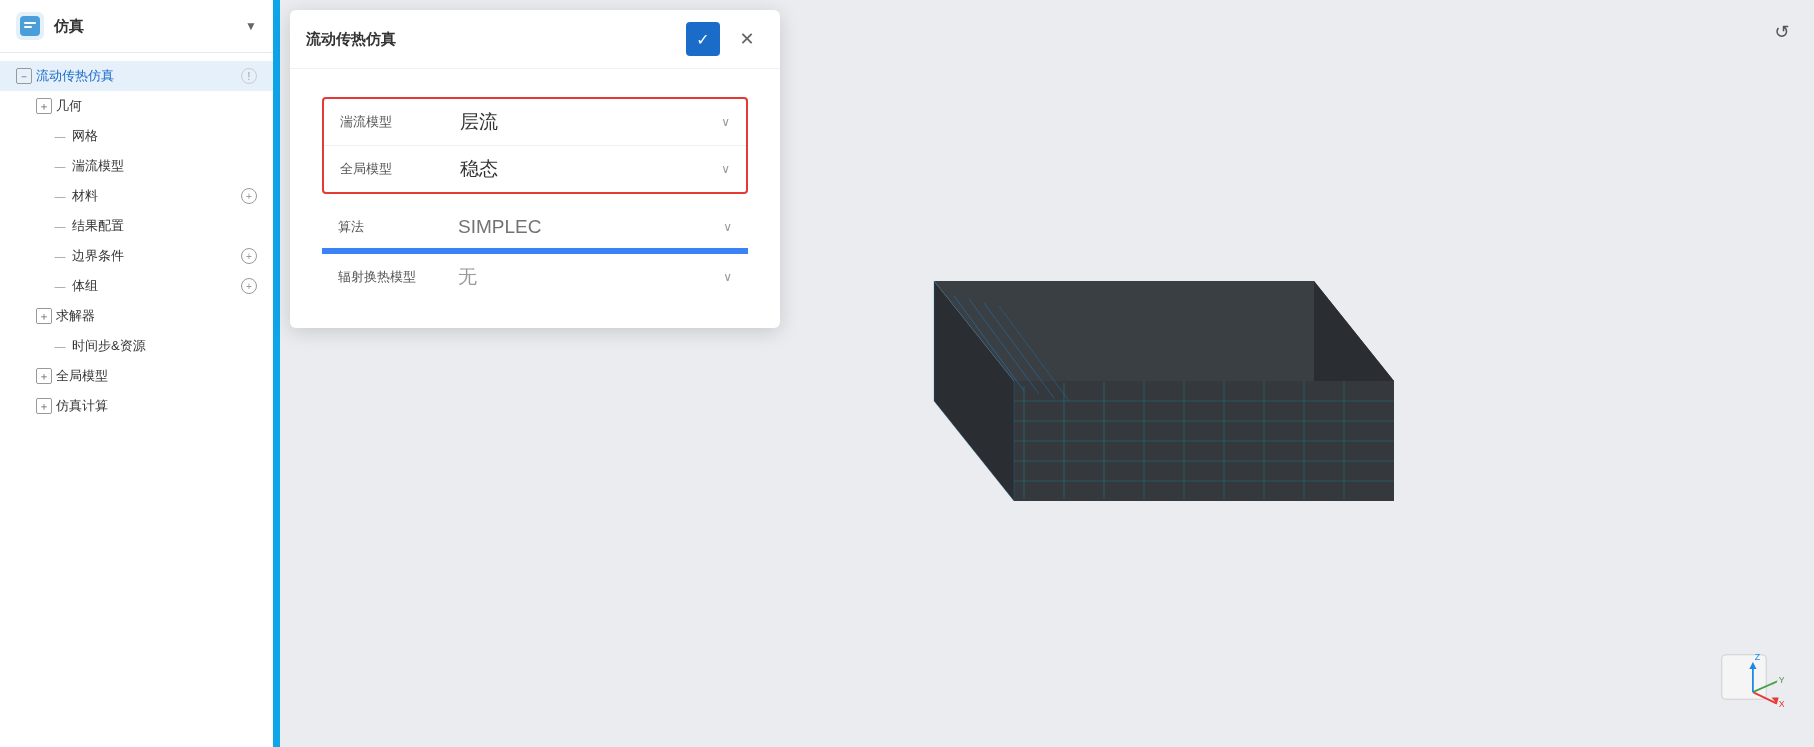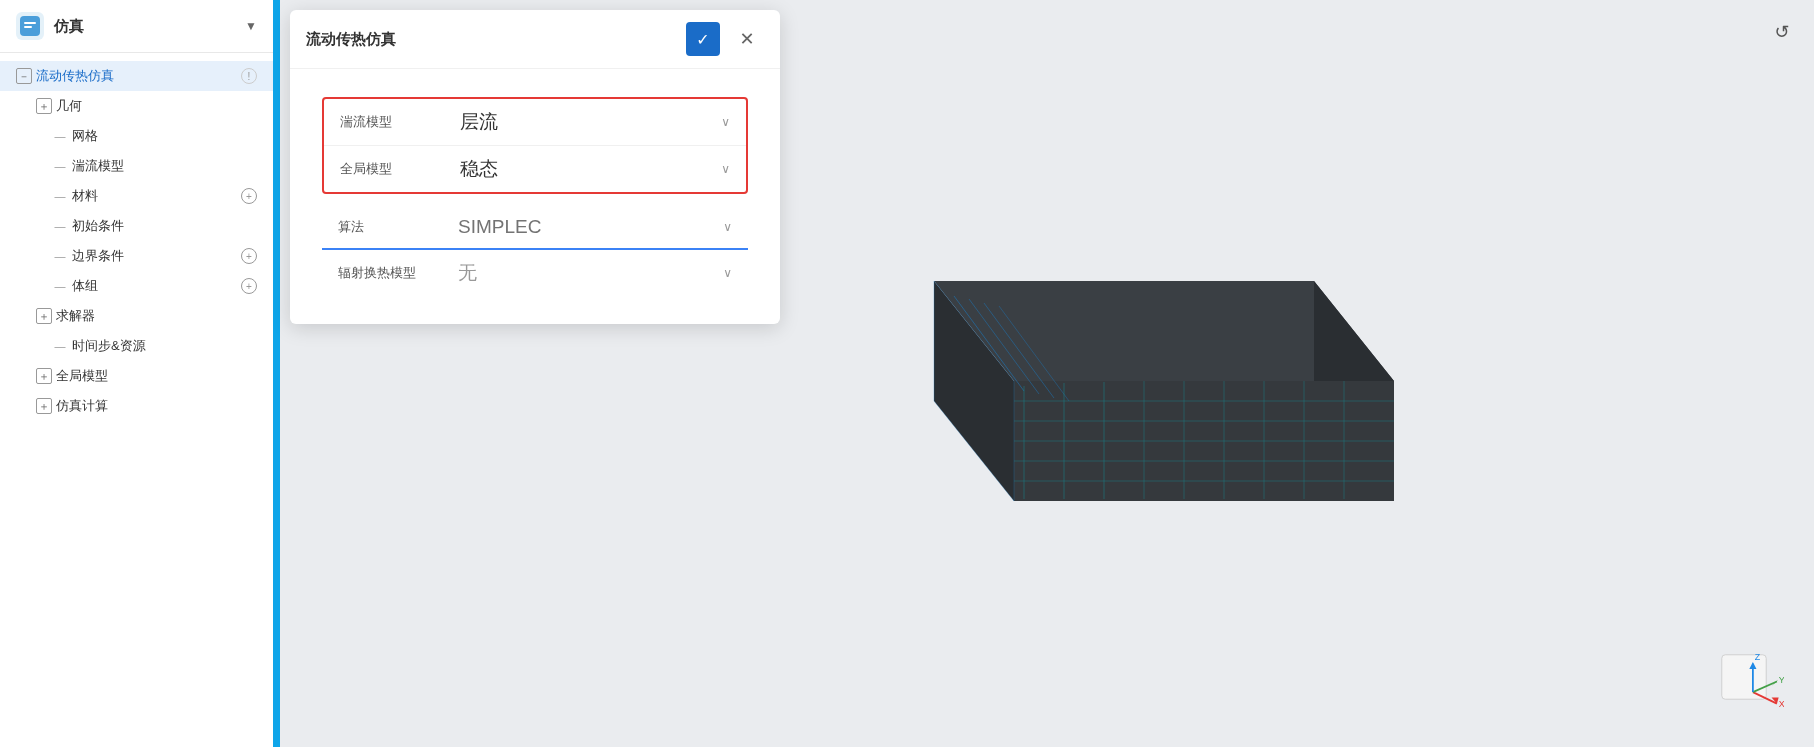--- a/index.html
+++ b/index.html
@@ -323,21 +323,21 @@
     <div class="tree-item">
       <span style="width:36px; display:inline-block;"></span>
       <span class="dash-icon">—</span>
       <span class="item-label">材料</span>
       <span class="item-badge">+</span>
     </div>
 
     <div class="tree-item">
       <span style="width:36px; display:inline-block;"></span>
       <span class="dash-icon">—</span>
-      <span class="item-label">初始条件</span>
+      <span class="item-label">结果配置</span>
     </div>
 
     <div class="tree-item">
       <span style="width:36px; display:inline-block;"></span>
       <span class="dash-icon">—</span>
       <span class="item-label">边界条件</span>
       <span class="item-badge">+</span>
     </div>
 
     <div class="tree-item">
@@ -450,21 +450,21 @@
         <div class="form-row">
           <span class="form-label">全局模型</span>
           <div class="form-select">
             <span class="form-select-value">稳态</span>
             <span class="form-select-arrow">∨</span>
           </div>
         </div>
       </div>
 
       <div class="form-section-plain">
-        <div class="form-row" style="border-bottom: 2px solid #3b82f6;">
+        <div class="form-row" style="border-bottom: 6px solid #3b82f6;">
           <span class="form-label">算法</span>
           <div class="form-select">
             <span class="form-select-value" style="color:#737373;">SIMPLEC</span>
             <span class="form-select-arrow">∨</span>
           </div>
         </div>
         <div class="form-row">
           <span class="form-label">辐射换热模型</span>
           <div class="form-select">
             <span class="form-select-value" style="color:#999;">无</span>

